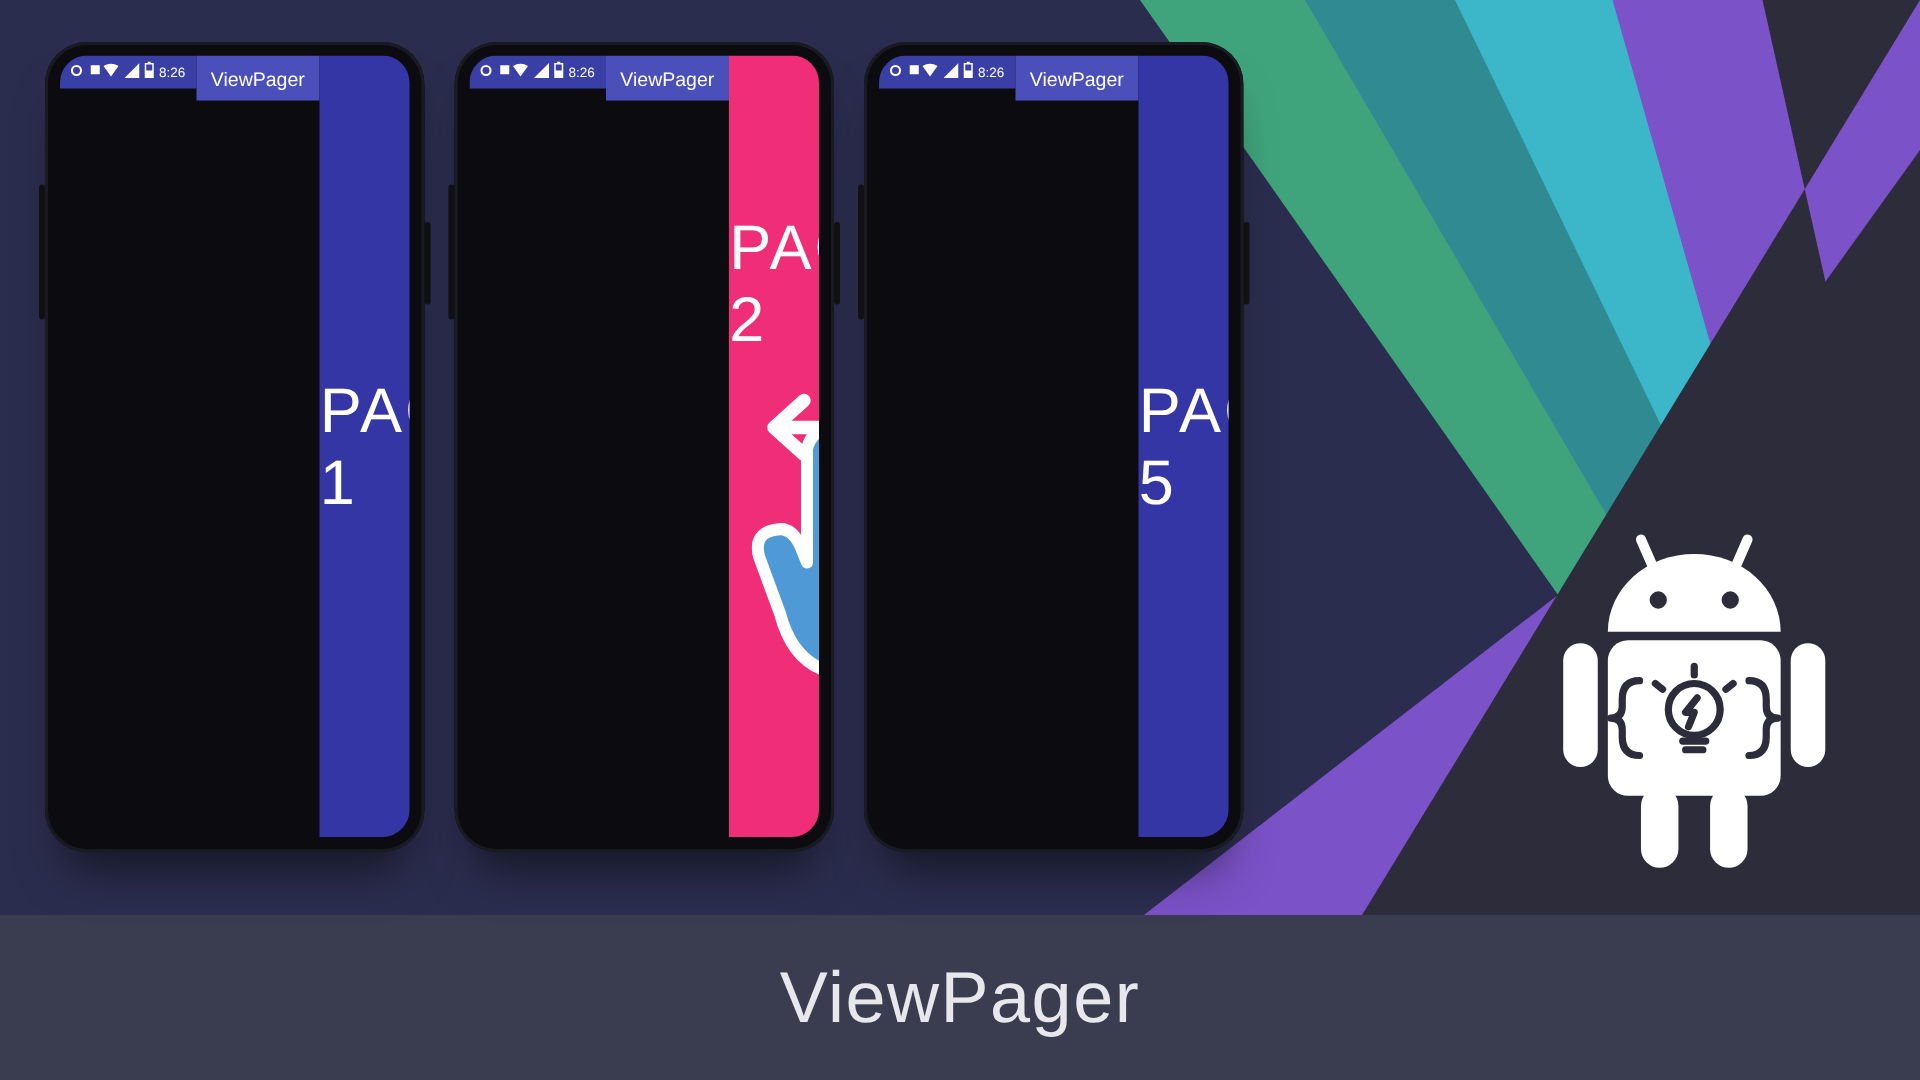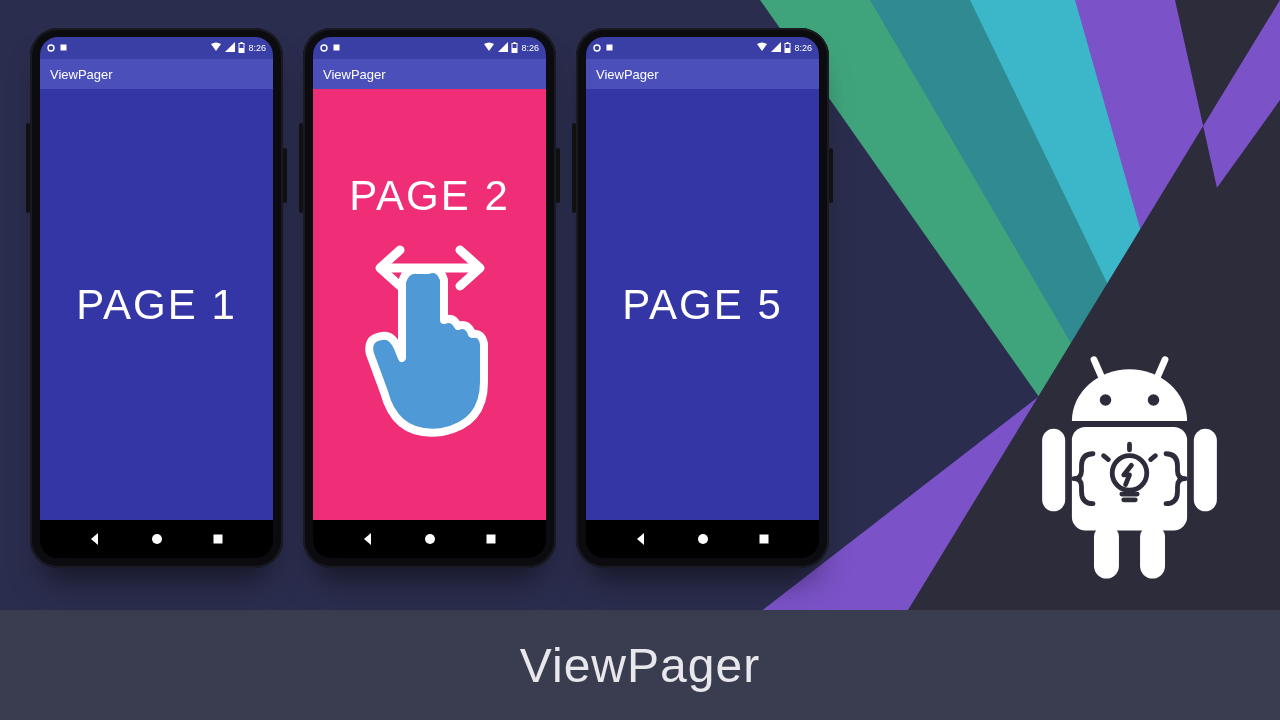--- a/index.html
+++ b/index.html
@@ -62,21 +62,20 @@
   }
   .phone::before { right: -4px; top: 120px; width: 4px; height: 55px; } 
   .phone::after  { left: -4px;  top: 95px;  width: 4px; height: 90px; } 
 
   .screen {
     position: relative;
     flex: 1;
     border-radius: 18px;
     overflow: hidden;
     display: flex;
-    flex-direction: column;
   }
 
   .statusbar {
     height: 22px;
     background: #3a3fa6;
     display: flex;
     align-items: center;
     padding: 0 7px;
     color: #fff;
     font-size: 10px;

